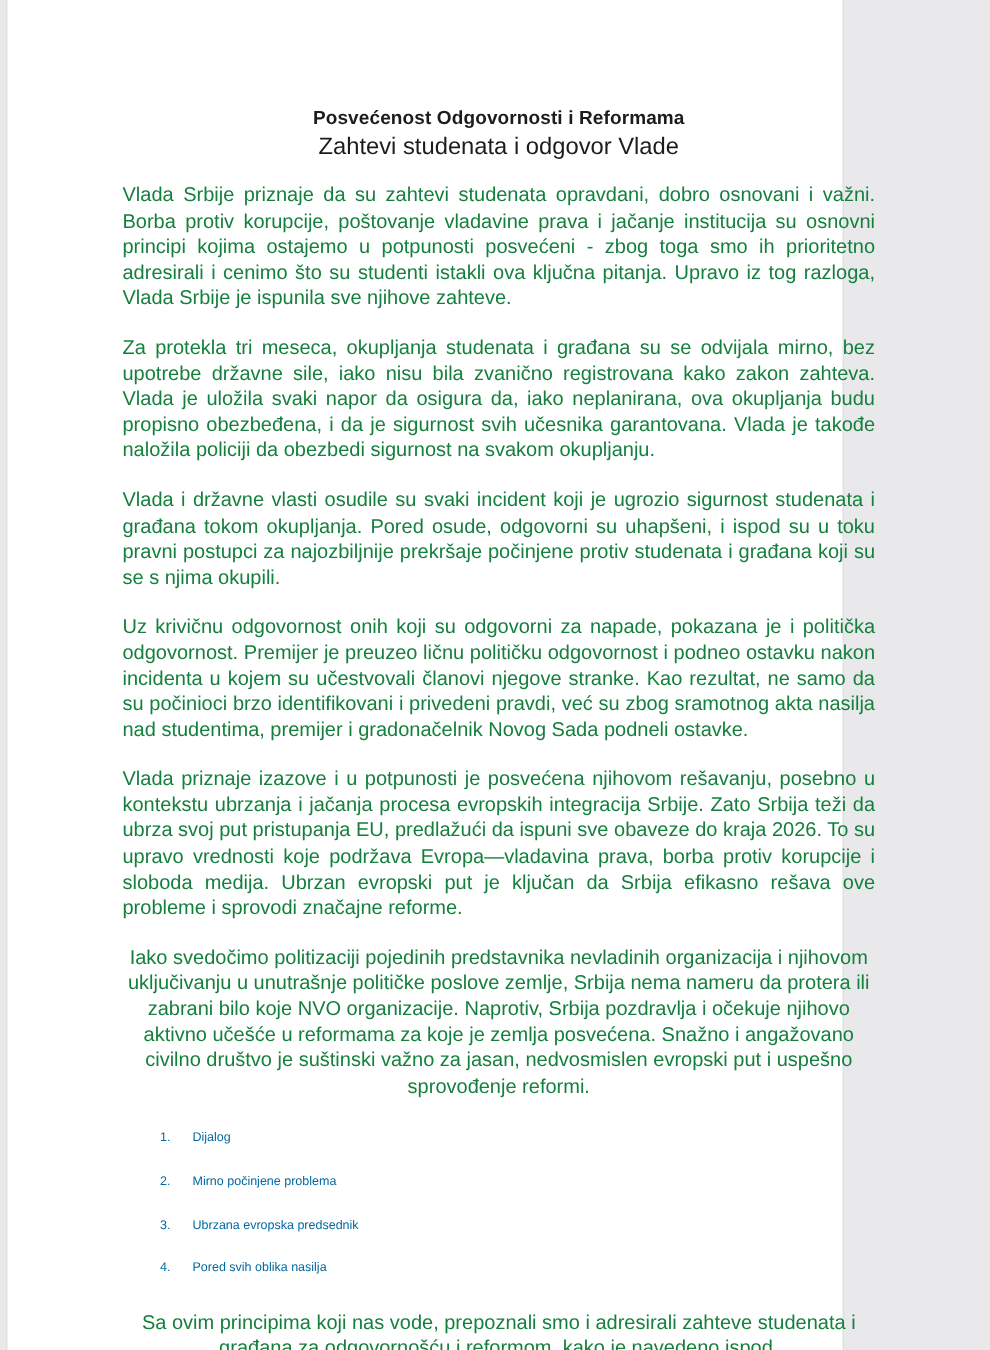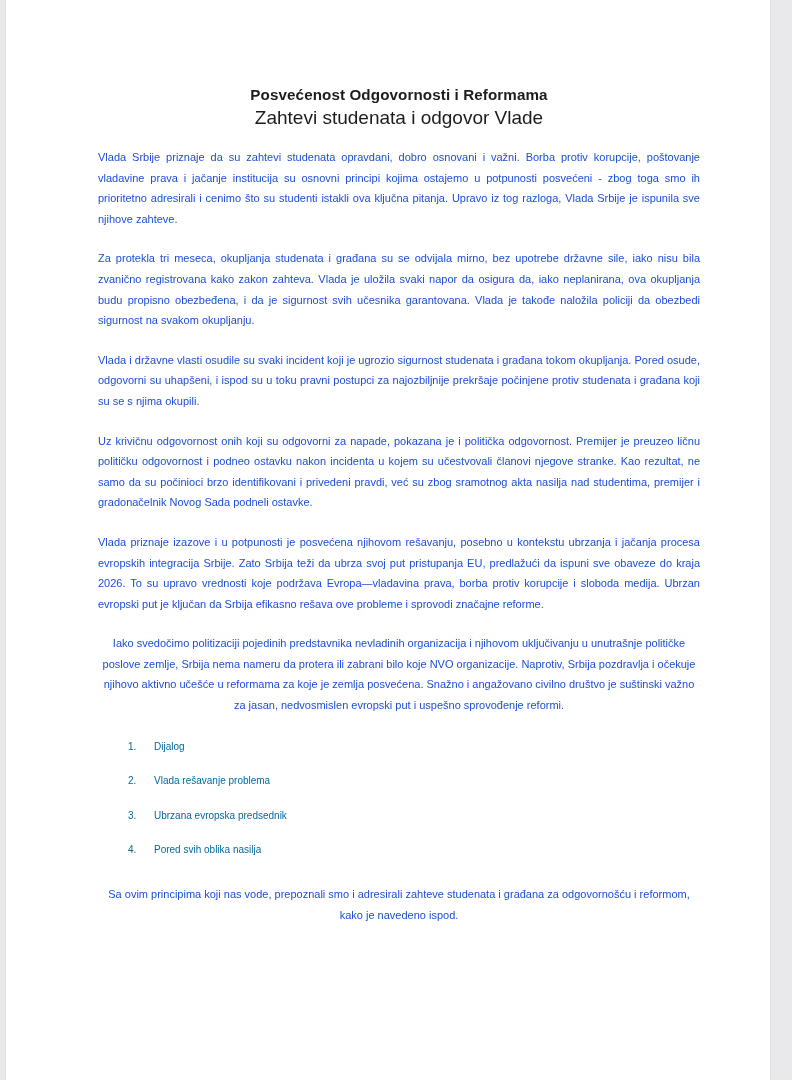--- a/index.html
+++ b/index.html
@@ -10,21 +10,21 @@
     width: 792px;
     height: 1080px;
     background: #e9e9ec;
     font-family: "Liberation Sans", sans-serif;
     overflow: hidden;
   }
   #document-page {
     position: absolute;
     top: 0;
     left: 6px;
-    width: 764px;
+    width: 668px;
     height: 1080px;
     background: #ffffff;
     box-sizing: border-box;
     box-shadow: 0 0 0 1px #dedee2;
   }
   #document-body {
     position: absolute;
     left: 92px;
     top: 0;
     width: 602px;
@@ -43,22 +43,22 @@
   }
   .doc-subtitle {
     font-size: 19px;
     font-weight: normal;
     color: #1c1c1c;
     line-height: 21px;
     margin: 0;
     padding-top: 2px;
   }
   .para {
-    font-size: 11px;
-    color: #1d4ed8;
+    font-size: 16px;
+    color: #15803d;
     line-height: 20.6px;
     margin: 0;
     padding-top: 19px;
   }
   .para.justify {
     text-align: justify;
     text-justify: inter-word;
   }
   .para.left {
     text-align: center;
@@ -107,21 +107,21 @@
 
     <p class="para justify">Uz krivičnu odgovornost onih koji su odgovorni za napade, pokazana je i politička odgovornost. Premijer je preuzeo ličnu političku odgovornost i podneo ostavku nakon incidenta u kojem su učestvovali članovi njegove stranke. Kao rezultat, ne samo da su počinioci brzo identifikovani i privedeni pravdi, već su zbog sramotnog akta nasilja nad studentima, premijer i gradonačelnik Novog Sada podneli ostavke.</p>
 
     <p class="para justify">Vlada priznaje izazove i u potpunosti je posvećena njihovom rešavanju, posebno u kontekstu ubrzanja i jačanja procesa evropskih integracija Srbije. Zato Srbija teži da ubrza svoj put pristupanja EU, predlažući da ispuni sve obaveze do kraja 2026. To su upravo vrednosti koje podržava Evropa—vladavina prava, borba protiv korupcije i sloboda medija. Ubrzan evropski put je ključan da Srbija efikasno rešava ove probleme i sprovodi značajne reforme.</p>
 
     <p class="para left">Iako svedočimo politizaciji pojedinih predstavnika nevladinih organizacija i njihovom uključivanju u unutrašnje političke poslove zemlje, Srbija nema nameru da protera ili zabrani bilo koje NVO organizacije. Naprotiv, Srbija pozdravlja i očekuje njihovo aktivno učešće u reformama za koje je zemlja posvećena. Snažno i angažovano civilno društvo je suštinski važno za jasan, nedvosmislen evropski put i uspešno sprovođenje reformi.</p>
 
 
     <ol id="principles-list">
       <li>Dijalog</li>
-      <li>Vlada rešavanje problema</li>
+      <li>Mirno počinjene problema</li>
       <li>Ubrzana evropska predsednik</li>
       <li>Pored svih oblika nasilja</li>
     </ol>
 
     <p class="para left closing">Sa ovim principima koji nas vode, prepoznali smo i adresirali zahteve studenata i građana za odgovornošću i reformom, kako je navedeno ispod.</p>
 
   </div>
 </div>
 
 </body></html>

